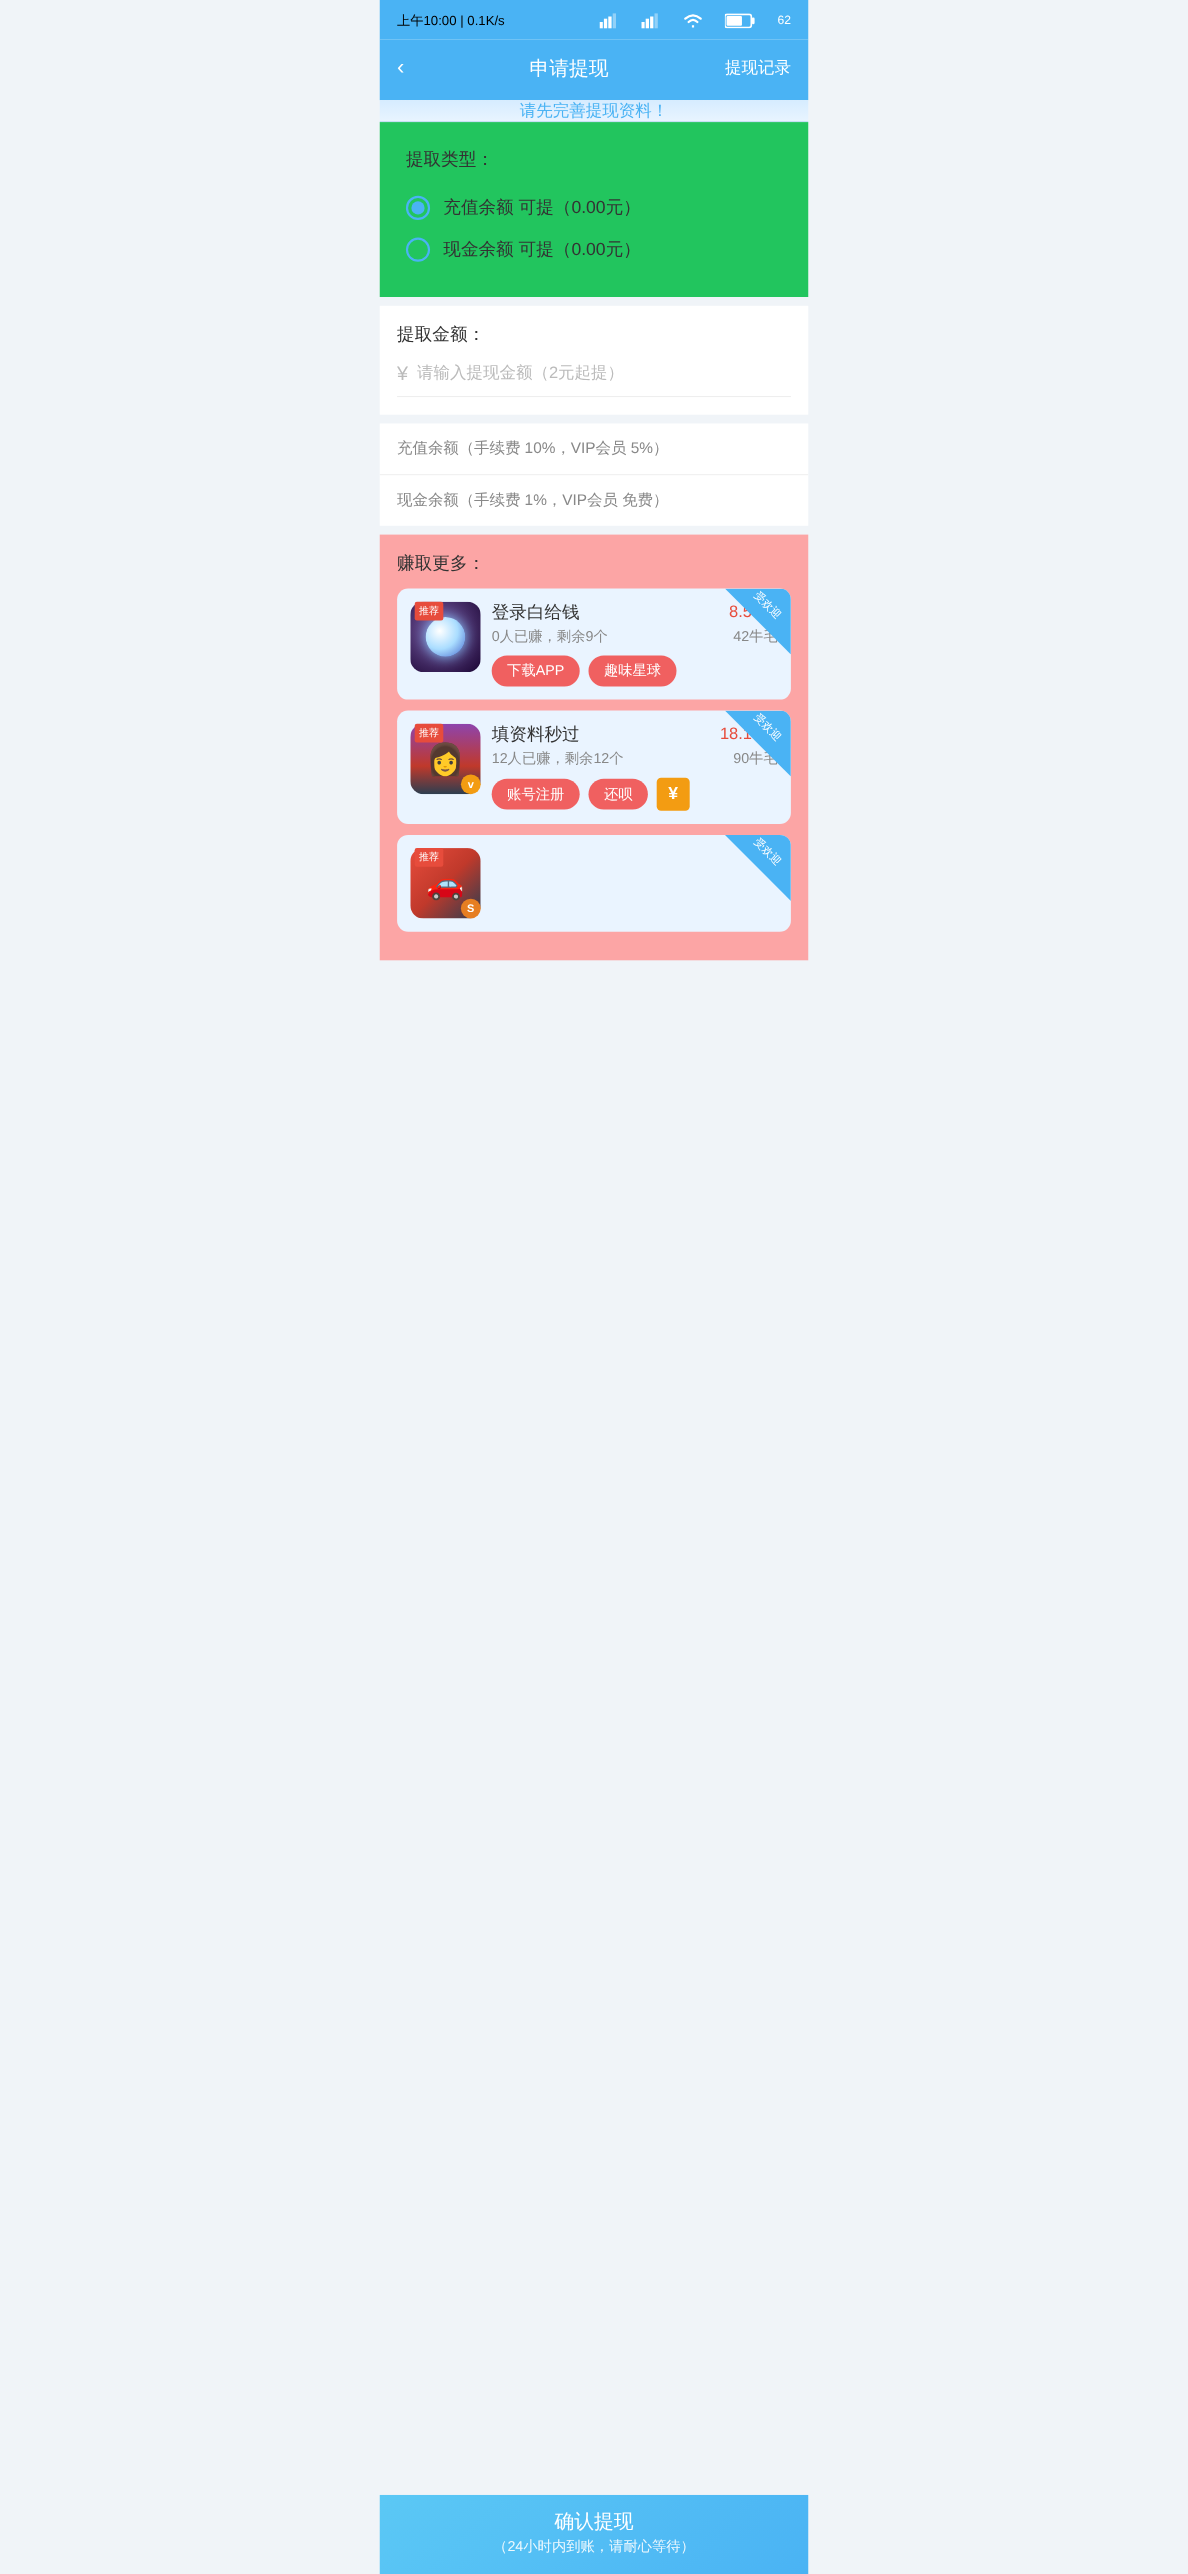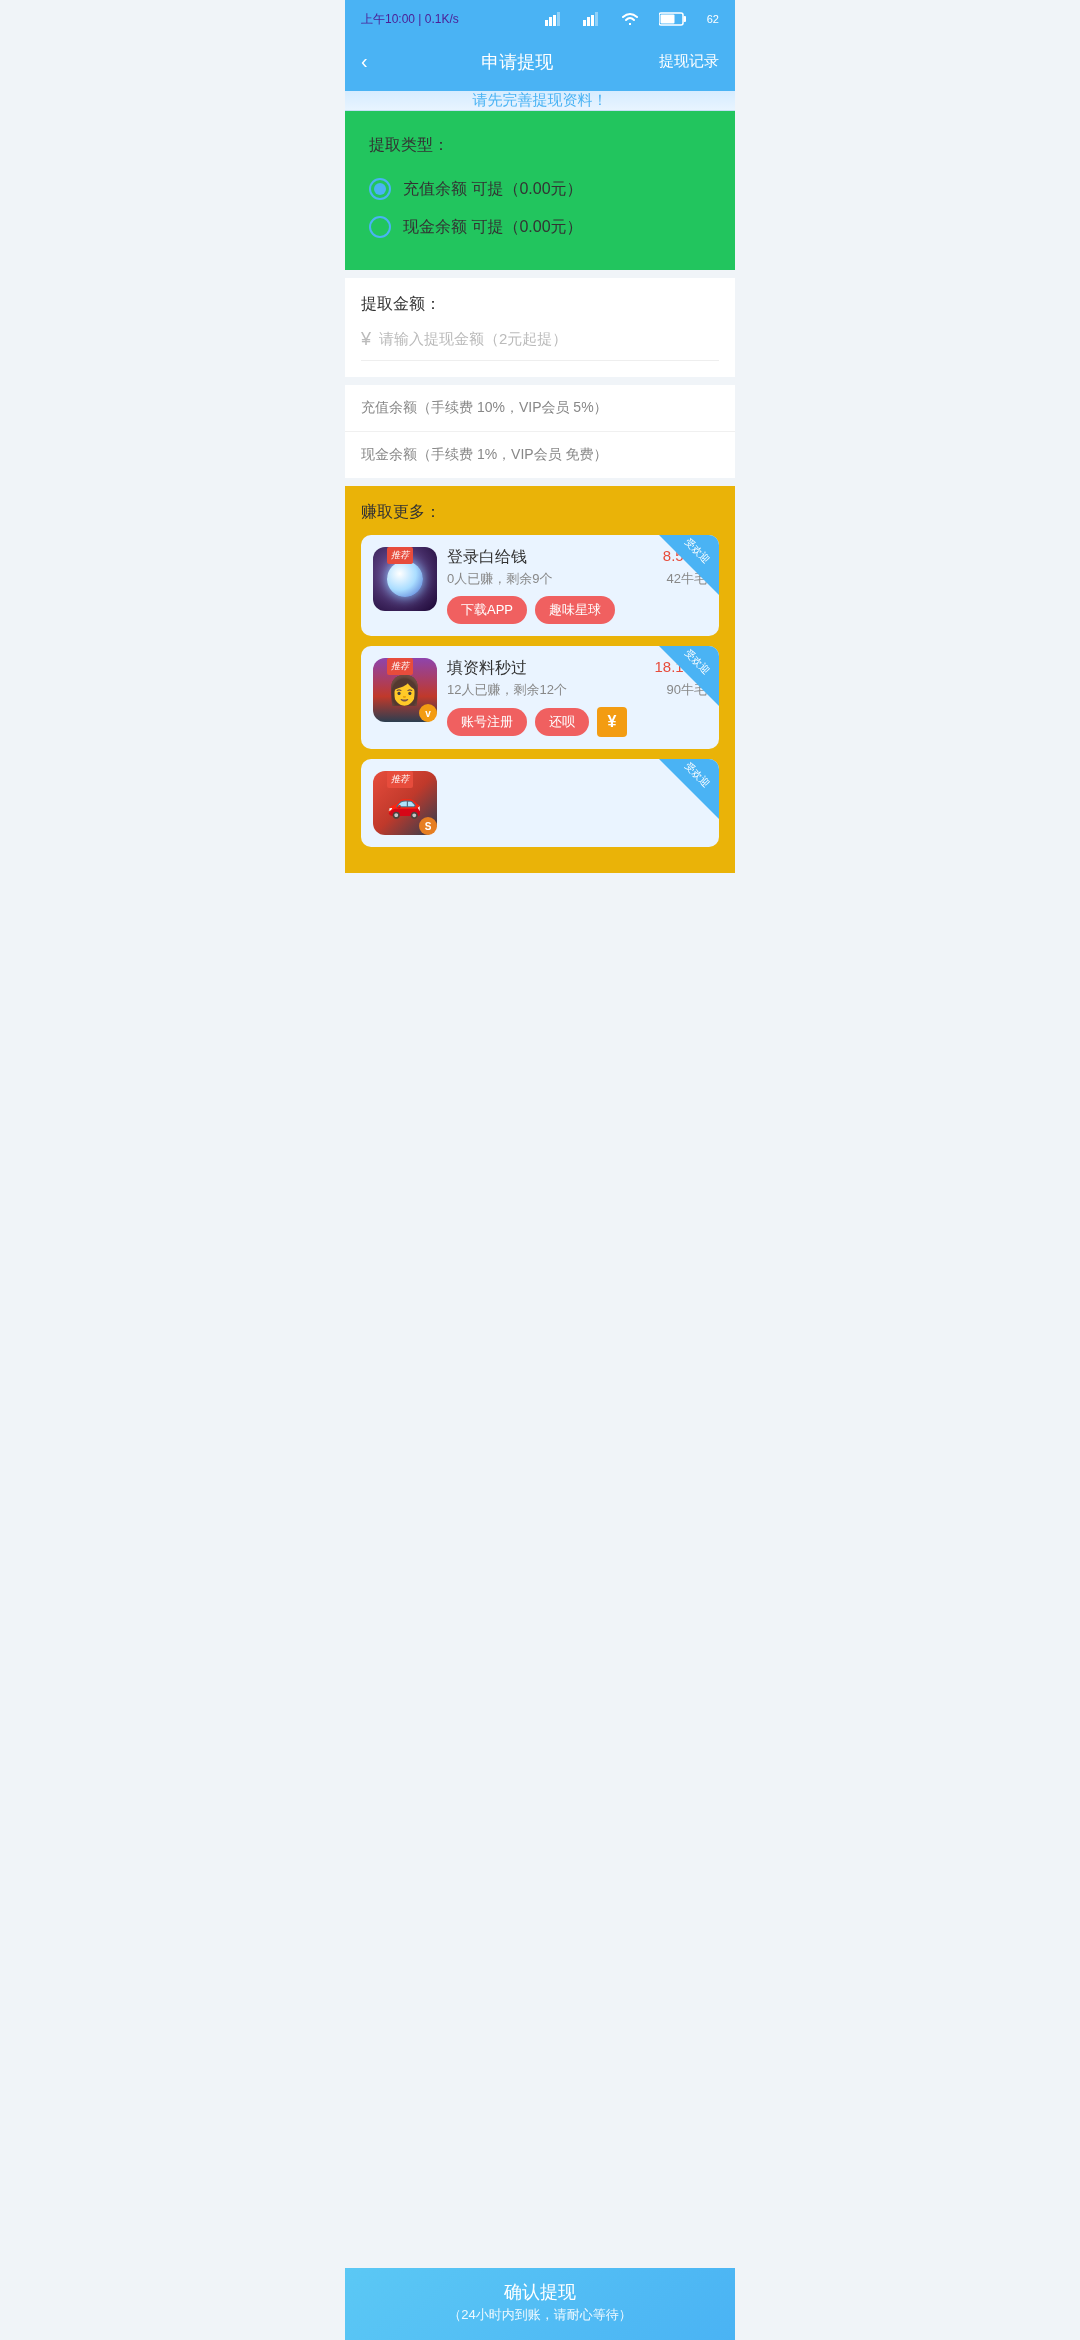--- a/index.html
+++ b/index.html
@@ -17,21 +17,21 @@
     .status-bar {
       background: #4ab3f4;
       display: flex;
       justify-content: space-between;
       align-items: center;
       padding: 8px 16px 6px;
       height: 36px;
     }
     .status-left {
       font-size: 12px;
-      color: #4c1d95;
+      color: #000000;
       font-weight: 500;
     }
     .status-right {
       display: flex;
       align-items: center;
       gap: 20px;
     }
     .status-right svg {
       fill: white;
     }
@@ -162,21 +162,21 @@
       color: #888;
       font-size: 14px;
       border-bottom: 1px solid #f0f0f0;
     }
     .info-row:last-child {
       border-bottom: none;
     }
 
     
     .earn-section {
-      background: #eab308;
+      background: #fca5a5;
       margin-bottom: 80px;
       padding: 16px;
     }
     .earn-label {
       color: #333;
       font-size: 16px;
       font-weight: 500;
       margin-bottom: 12px;
     }
 
@@ -223,28 +223,27 @@
       width: 100%;
       height: 100%;
       background: linear-gradient(135deg, #e74c3c, #c0392b);
       display: flex;
       align-items: center;
       justify-content: center;
     }
     .tuijian-badge {
       position: absolute;
       top: 0;
-      left: 14px;
+      left: 4px;
       background: #e74c3c;
       color: white;
       font-size: 9px;
       padding: 2px 4px;
       border-radius: 2px;
       z-index: 2;
-      font-style: italic;
     }
     .vip-badge {
       position: absolute;
       bottom: 0;
       right: 0;
       background: #f39c12;
       color: white;
       font-size: 10px;
       width: 18px;
       height: 18px;

